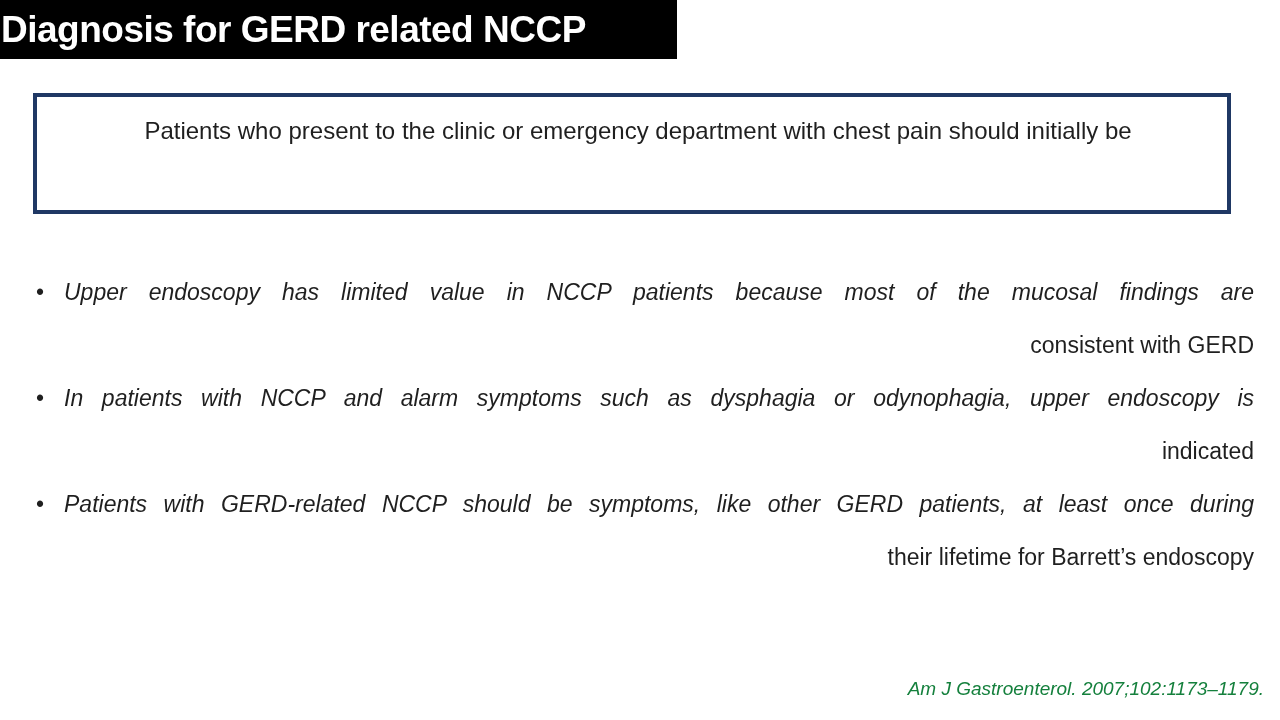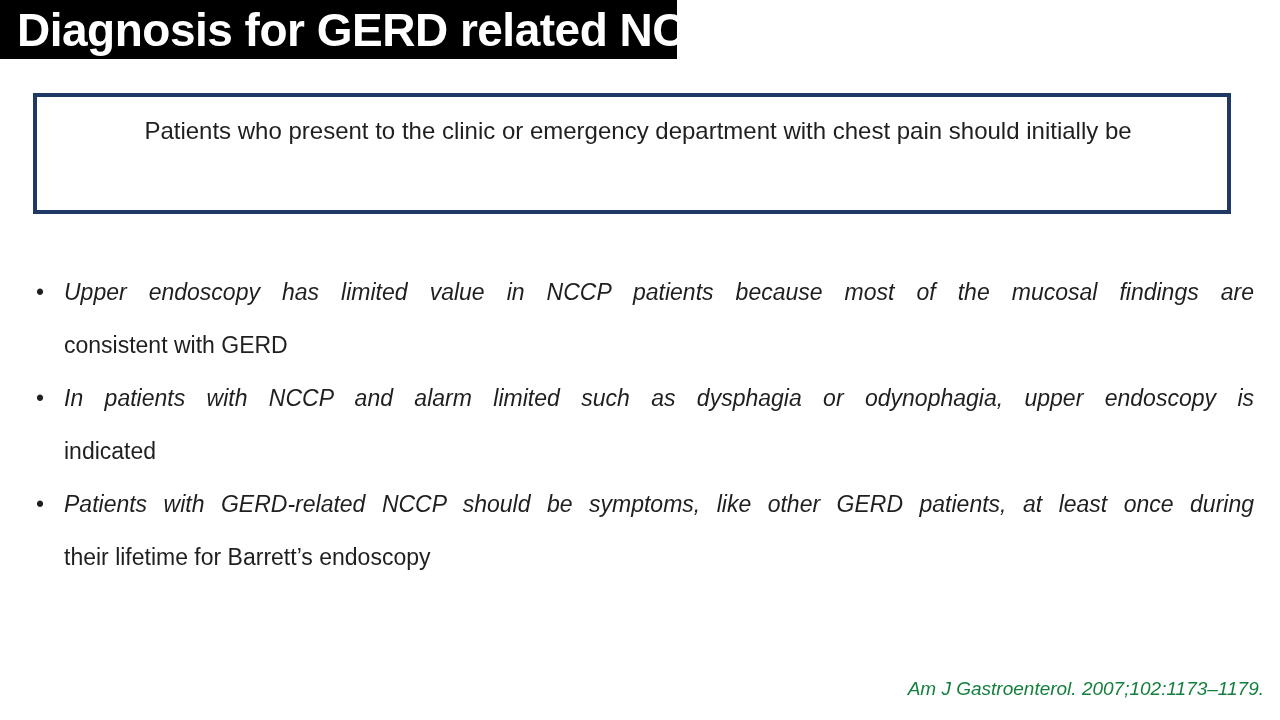--- a/index.html
+++ b/index.html
@@ -22,24 +22,24 @@
     left: 0;
     top: 0;
     width: 677px;
     height: 59px;
     background: var(--banner-bg, #000000);
     display: flex;
     align-items: center;
   }
   .title-banner .title-text {
     color: var(--banner-text, #ffffff);
-    font-size: 46px;
+    font-size: 37px;
     font-weight: bold;
     letter-spacing: -0.5px;
-    padding-left: 17px;
+    padding-left: 1px;
     white-space: nowrap;
   }
 
   
   .quote-box {
     position: absolute;
     left: 33px;
     top: 93px;
     width: 1198px;
     height: 121px;
@@ -81,21 +81,21 @@
     font-size: 23px;
     line-height: 53px;
     color: var(--body-text, #1f1f1f);
   }
   .bullet-line.justify-full {
     text-align: justify;
     text-align-last: justify;
     font-style: italic;
   }
   .bullet-line.left {
-    text-align: left;
+    text-align: right;
   }
 
   
   .citation {
     position: absolute;
     right: 16px;
     top: 678px;
     font-size: 19px;
     font-style: italic;
     color: #15803d;
@@ -121,21 +121,21 @@
       <div class="bullet-marker">•</div>
       <div class="bullet-lines">
         <div class="bullet-line justify-full">Upper endoscopy has limited value in NCCP patients because most of the mucosal findings are</div>
         <div class="bullet-line left">consistent with GERD</div>
       </div>
     </div>
 
     <div class="bullet-item">
       <div class="bullet-marker">•</div>
       <div class="bullet-lines">
-        <div class="bullet-line justify-full">In patients with NCCP and alarm limited such as dysphagia or odynophagia, upper endoscopy is</div>
+        <div class="bullet-line justify-full">In patients with NCCP and alarm symptoms such as dysphagia or odynophagia, upper endoscopy is</div>
         <div class="bullet-line left">indicated</div>
       </div>
     </div>
 
     <div class="bullet-item">
       <div class="bullet-marker">•</div>
       <div class="bullet-lines">
         <div class="bullet-line justify-full">Patients with GERD-related NCCP should be symptoms, like other GERD patients, at least once during</div>
         <div class="bullet-line left">their lifetime for Barrett’s endoscopy</div>
       </div>

